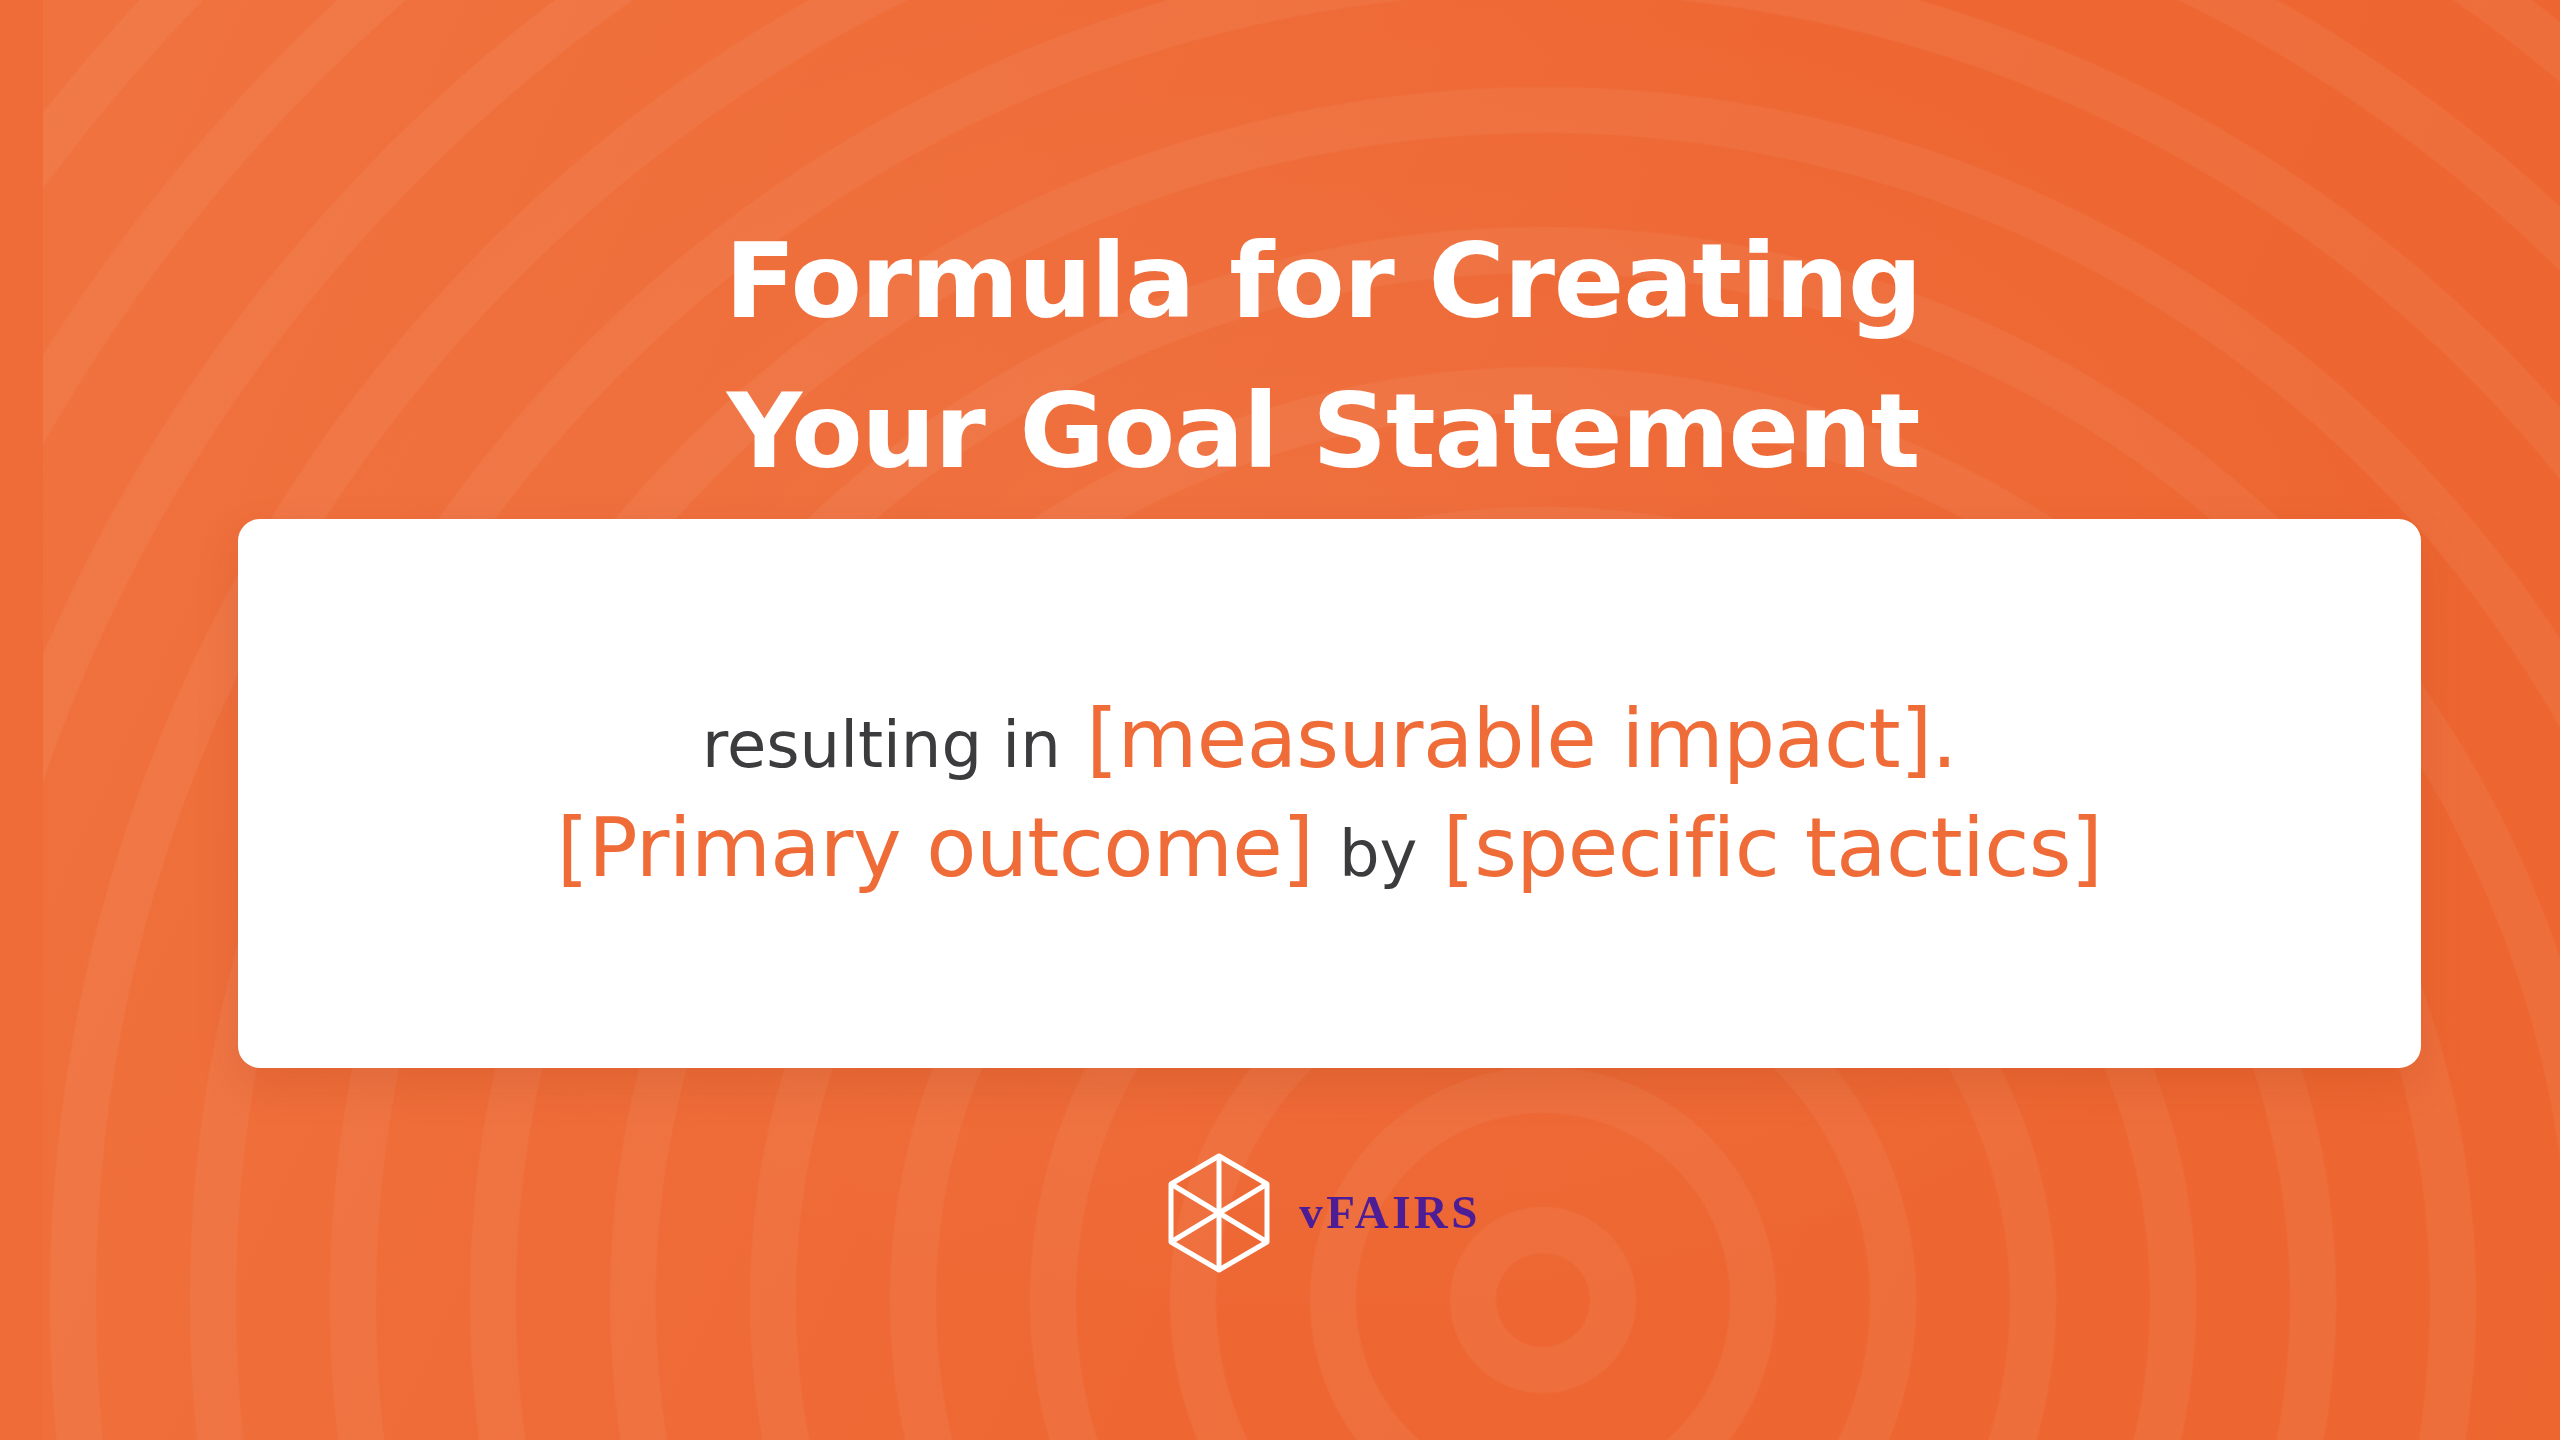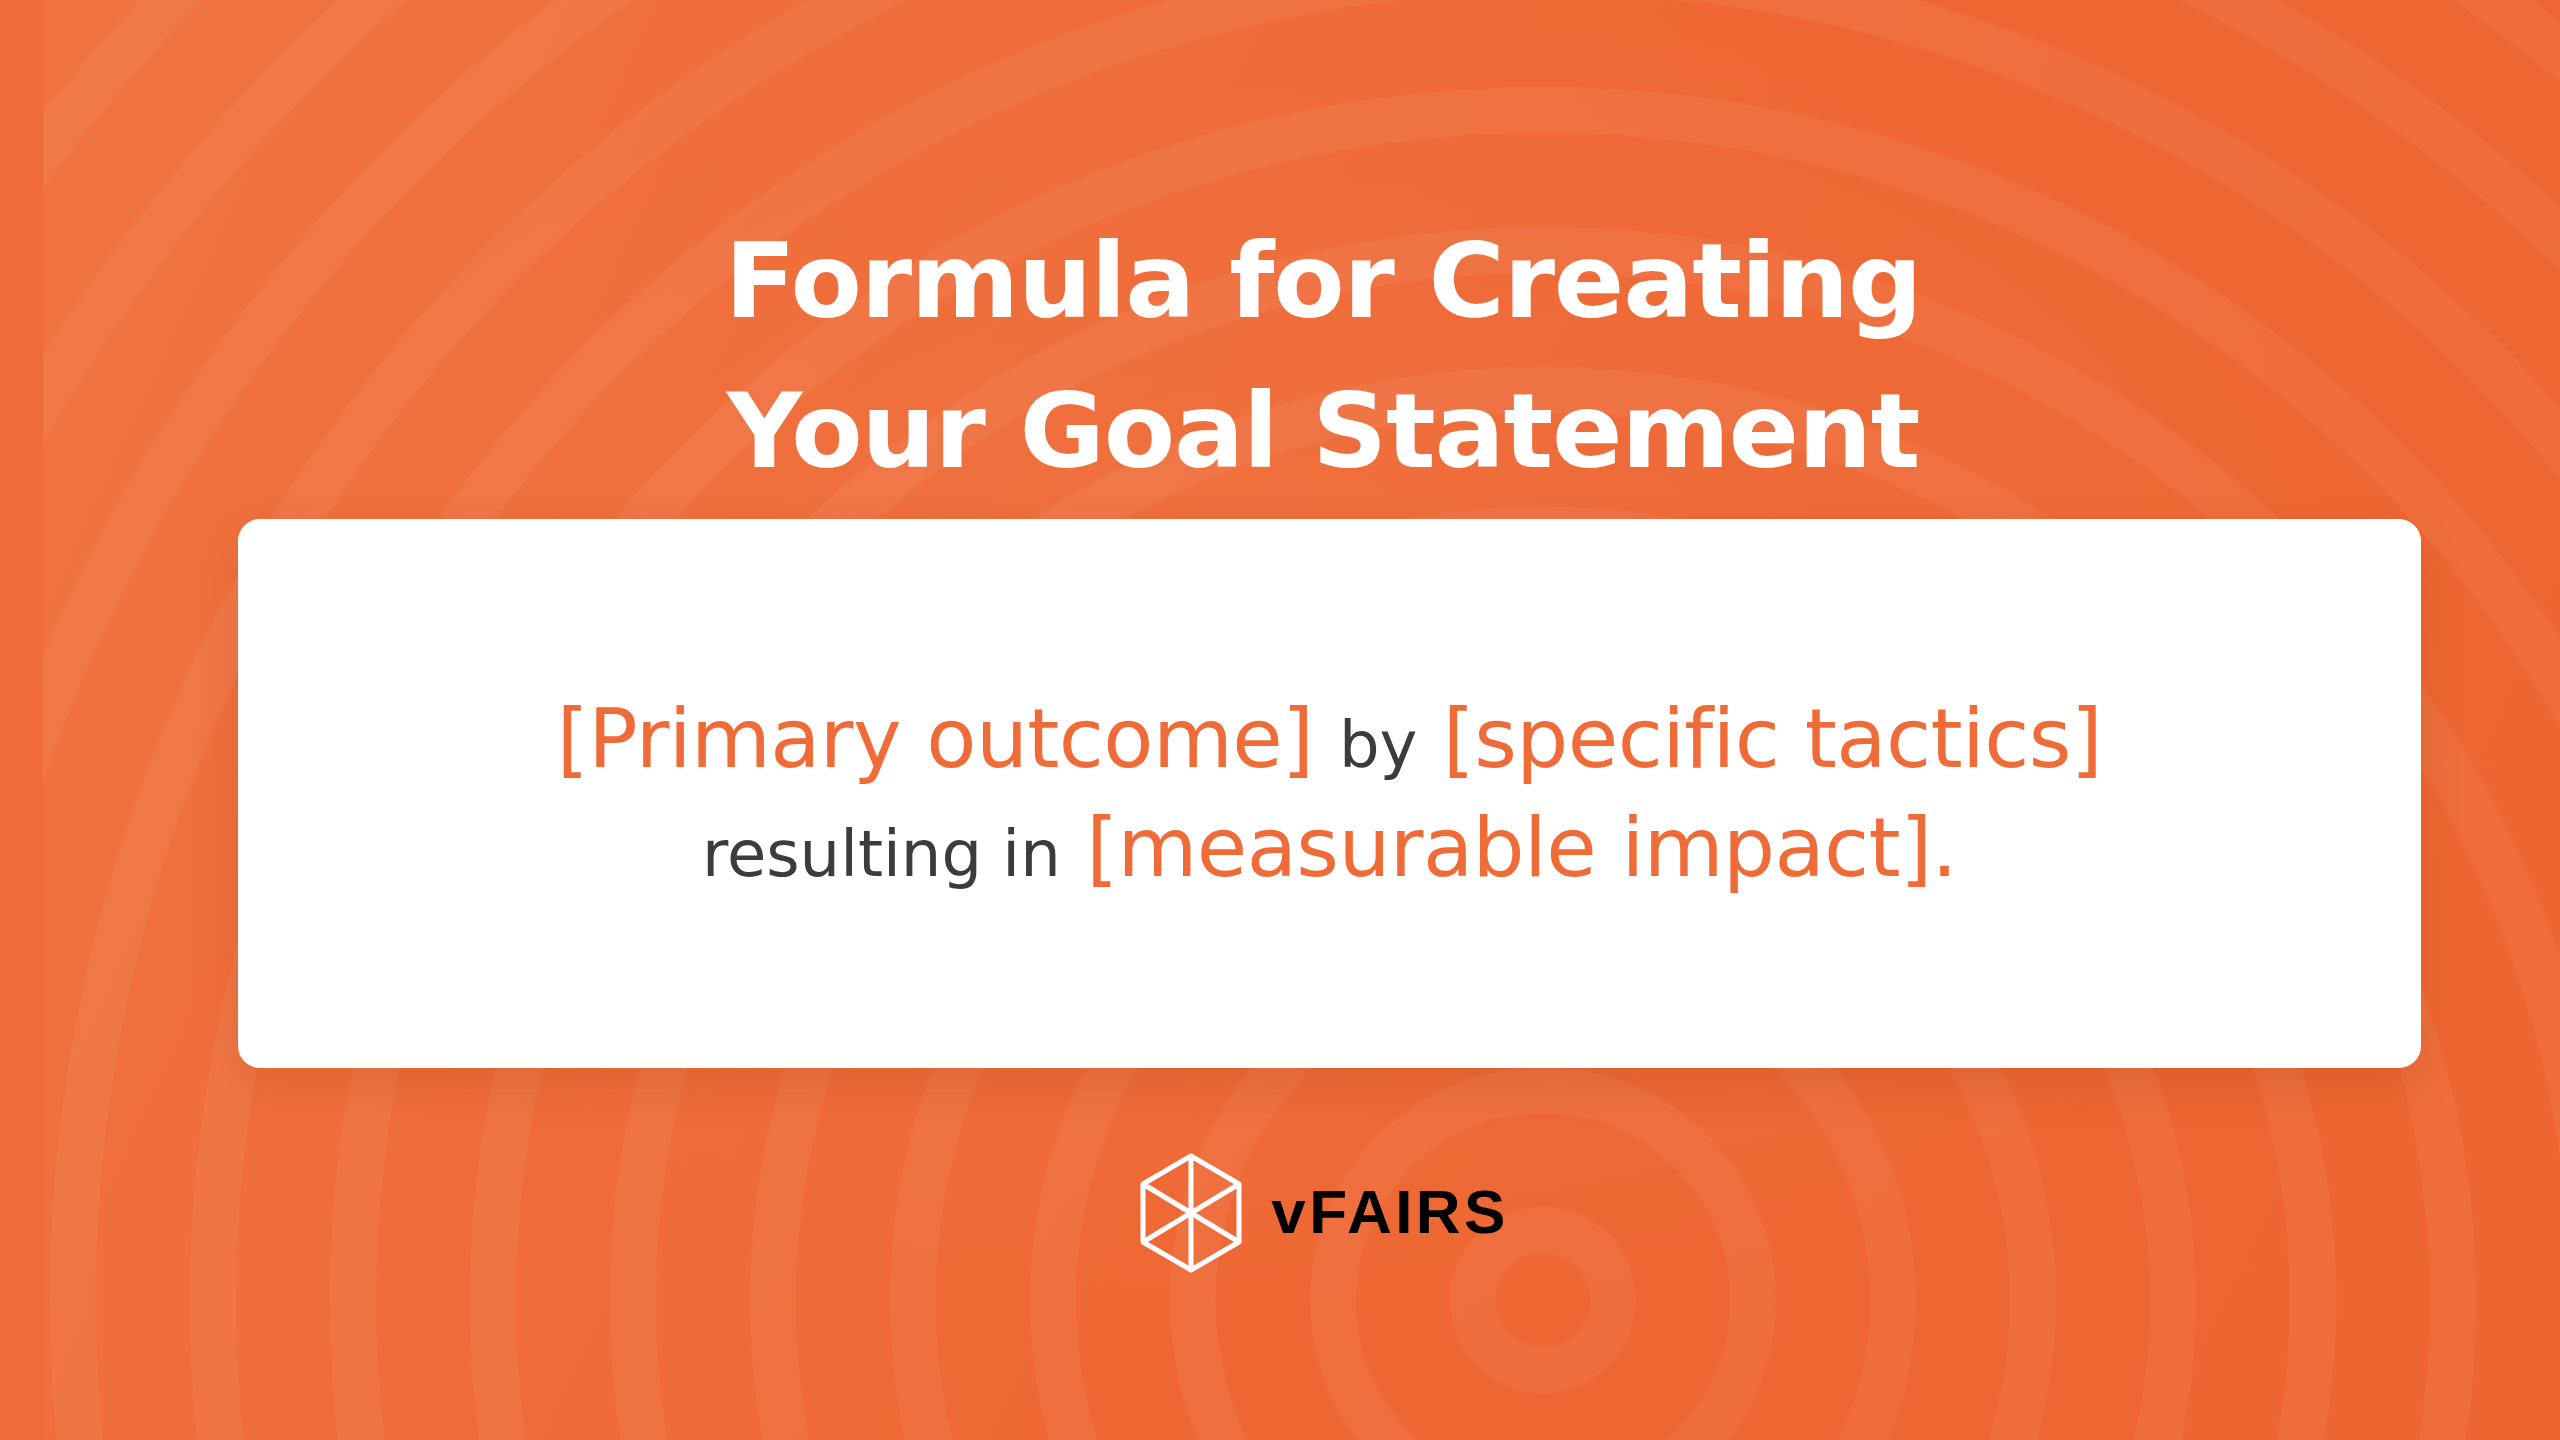--- a/index.html
+++ b/index.html
@@ -113,48 +113,48 @@
     left: 0;
     top: 1152px;
     width: 2560px;
     display: flex;
     align-items: center;
     justify-content: center;
     gap: 26px;
   }
   #logo-mark { display: block; }
   #logo-word {
-    color: #000000;
-    font-family: Liberation Sans, sans-serif;
+    color: #4c1d95;
+    font-family: Liberation Serif, serif;
     font-weight: 700;
-    font-size: 62px;
+    font-size: 47px;
     letter-spacing: 3.4px;
     line-height: 1;
     padding-bottom: 2px;
   }
 </style>
 </head>
 <body>
 
 <div id="slide">
 
   <div id="bg-base"></div>
   <div id="bg-arcs"></div>
   <div id="bg-vignette"></div>
 
   <h1 id="title">Formula for Creating
 Your Goal Statement</h1>
 
   <div id="card">
     <div id="formula">
       <span class="fline">
-        <span class="ph">[Primary outcome]</span><span>&nbsp;</span><span class="joiner">by</span><span>&nbsp;</span><span class="ph">[specific tactics]</span>
+        <span class="joiner">resulting in</span><span>&nbsp;</span><span class="ph">[measurable impact].</span>
       </span>
       <span class="fline">
-        <span class="joiner">resulting in</span><span>&nbsp;</span><span class="ph">[measurable impact].</span>
+        <span class="ph">[Primary outcome]</span><span>&nbsp;</span><span class="joiner">by</span><span>&nbsp;</span><span class="ph">[specific tactics]</span>
       </span>
     </div>
   </div>
 
   <div id="logo">
     <svg id="logo-mark" width="108" height="122" viewBox="0 0 108 122" aria-hidden="true">
 
       <polygon points="54,4 102,32 102,90 54,118 6,90 6,32" fill="none" stroke="#ffffff" stroke-width="5" stroke-linejoin="round"></polygon>
 
       <line x1="54" y1="4" x2="54" y2="118" stroke="#ffffff" stroke-width="5"></line>

